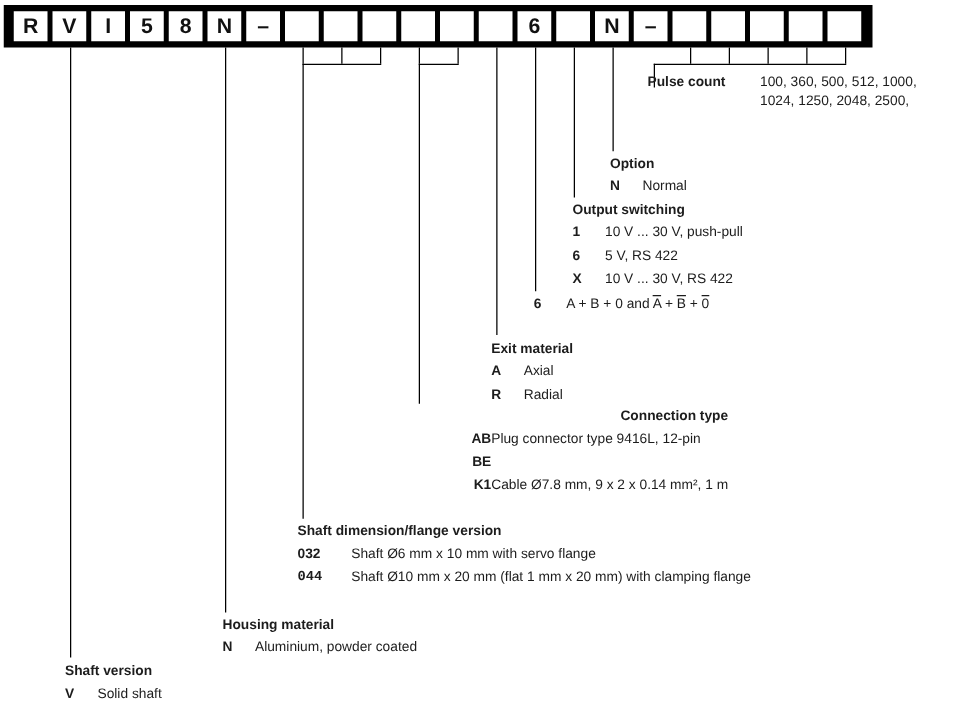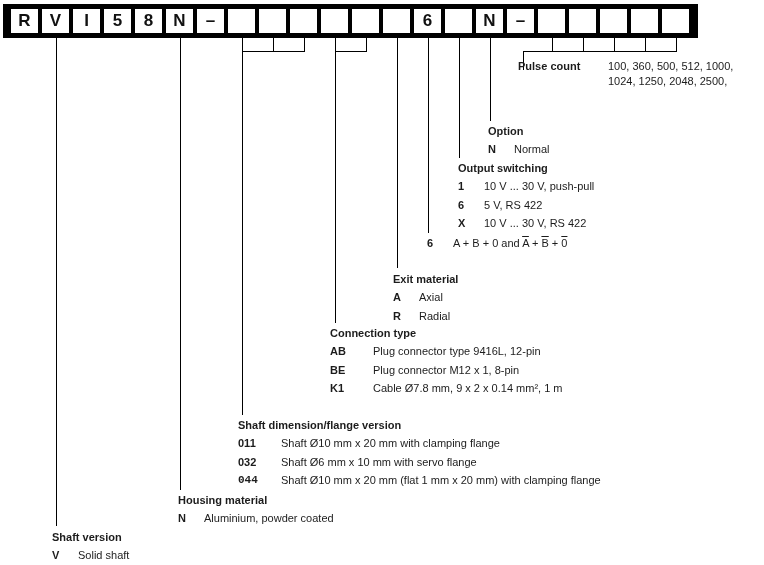--- a/index.html
+++ b/index.html
@@ -133,45 +133,40 @@
           <span class="opt-key" style="width: 26px;">A</span>
           <span class="opt-text">Axial</span>
         </div>
         <div class="opt-row">
           <span class="opt-key" style="width: 26px;">R</span>
           <span class="opt-text">Radial</span>
         </div>
       </div>
   </div>
 
-  <div class="field" style="left:330px; top:326px;">
+  <div class="field" style="left:350px; top:326px;text-align:right;">
     <div class="field-title">Connection type</div>
     <div class="opt-rows">
         <div class="opt-row">
           <span class="opt-key" style="width: 43px;">AB</span>
           <span class="opt-text">Plug connector type 9416L, 12-pin</span>
         </div>
         <div class="opt-row">
           <span class="opt-key" style="width: 43px;">BE</span>
-          <span class="opt-text">Plug connector M12 x 1, 8-pin</span>
         </div>
         <div class="opt-row">
           <span class="opt-key" style="width: 43px;">K1</span>
           <span class="opt-text">Cable Ø7.8 mm, 9 x 2 x 0.14 mm², 1 m</span>
         </div>
       </div>
   </div>
 
   <div class="field" style="left:238px; top:418px;">
     <div class="field-title">Shaft dimension/flange version</div>
     <div class="opt-rows">
-        <div class="opt-row">
-          <span class="opt-key" style="width: 43px;">011</span>
-          <span class="opt-text">Shaft Ø10 mm x 20 mm with clamping flange</span>
-        </div>
         <div class="opt-row">
           <span class="opt-key" style="width: 43px;">032</span>
           <span class="opt-text">Shaft Ø6 mm x 10 mm with servo flange</span>
         </div>
         <div class="opt-row">
           <span class="opt-key" style="width: 43px; font-family: Liberation Mono, monospace;">044</span>
           <span class="opt-text">Shaft Ø10 mm x 20 mm (flat 1 mm x 20 mm) with clamping flange</span>
         </div>
       </div>
   </div>

